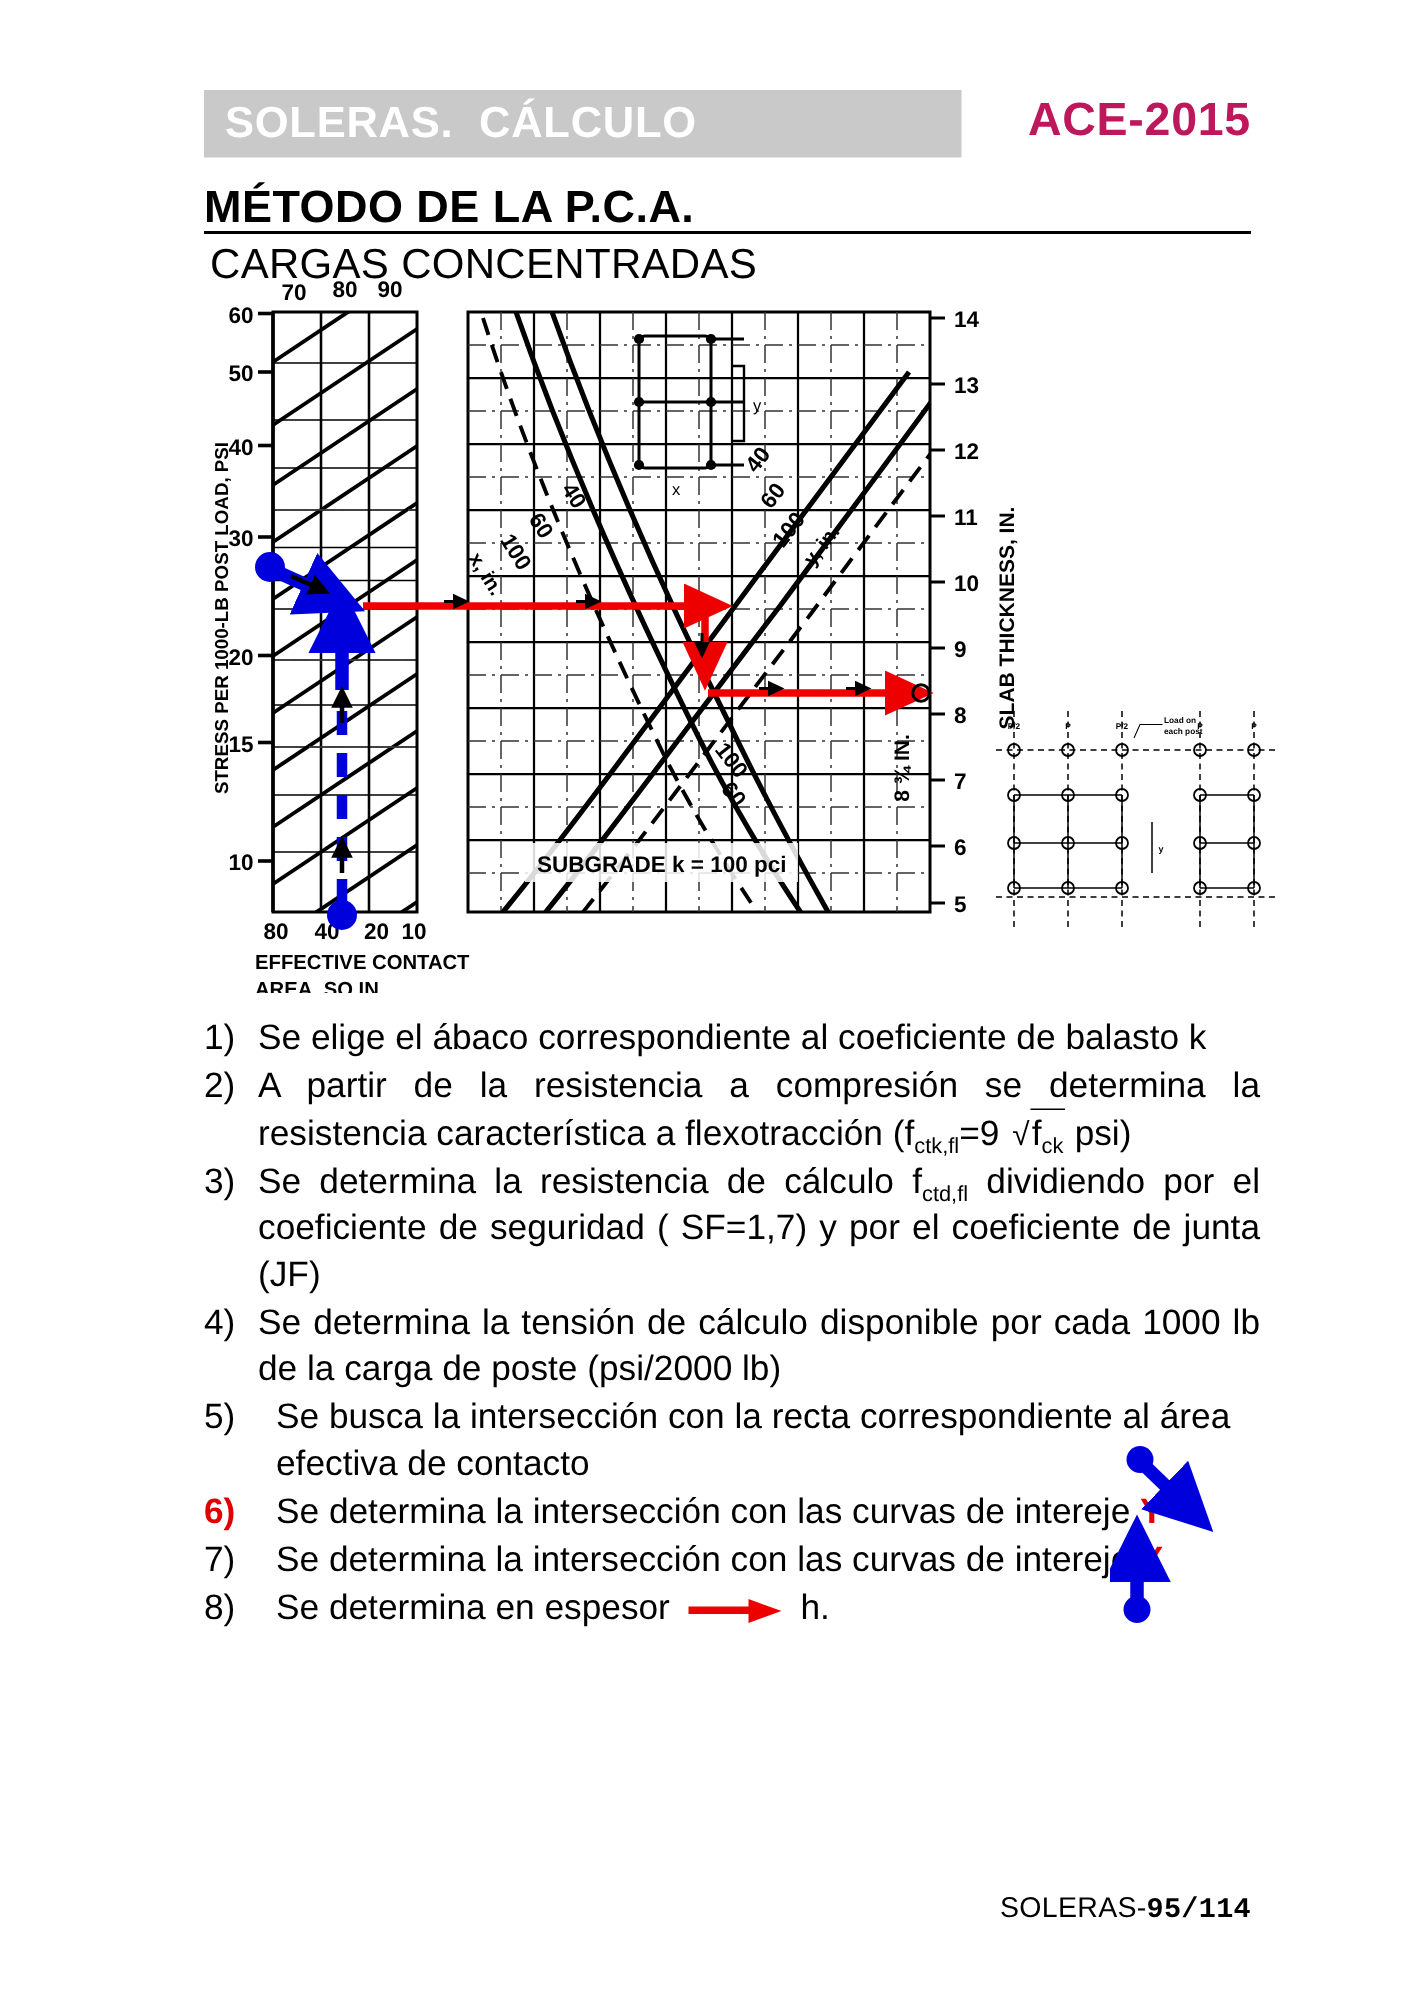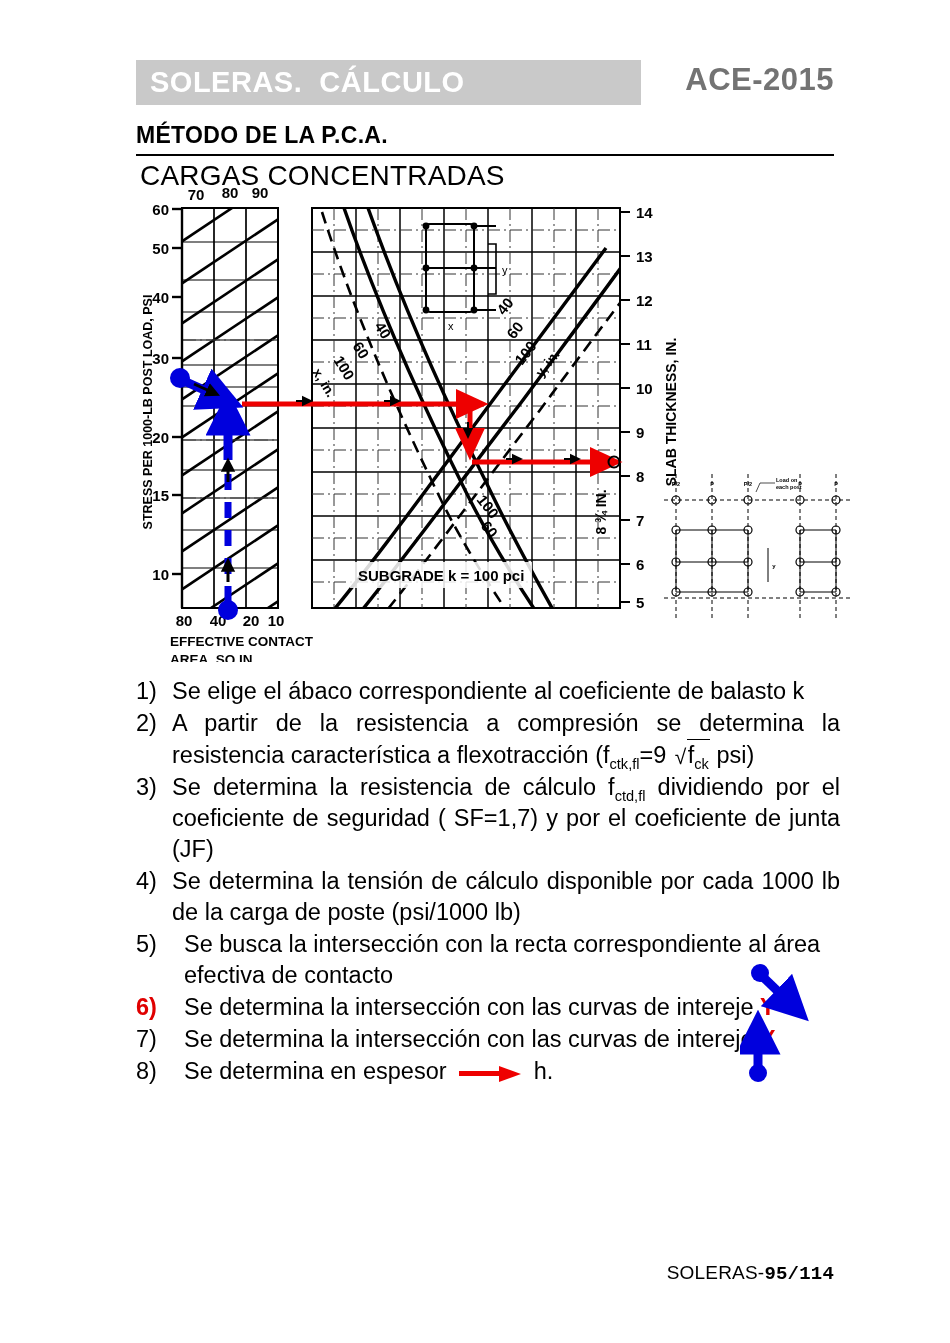--- a/index.html
+++ b/index.html
@@ -2,23 +2,23 @@
 <html><head>
 <meta charset="utf-8">
 <style>
   html,body{margin:0;padding:0;background:#ffffff;}
   body{width:950px;height:1343px;position:relative;font-family:"Liberation Sans",sans-serif;color:#000;overflow:hidden;}
 
   
   #header-bar{position:absolute;left:136px;top:60px;width:698px;height:45px;}
   #header-gray{position:absolute;left:0;top:0;width:505px;height:45px;background:#c9c9c9;}
   #header-title{position:absolute;left:14px;top:6px;font-size:29px;font-weight:bold;color:#ffffff;letter-spacing:.5px;white-space:pre;}
-  #header-code{position:absolute;right:0px;top:2px;font-size:31px;font-weight:bold;color:#737373;letter-spacing:.5px;margin-left:25px;}
-
-  #method-title{position:absolute;left:136px;top:122px;font-size:23px;font-weight:bold;letter-spacing:.3px;}
+  #header-code{position:absolute;right:0px;top:2px;font-size:31px;font-weight:bold;color:#be185d;letter-spacing:.5px;margin-left:25px;}
+
+  #method-title{position:absolute;left:136px;top:122px;font-size:30px;font-weight:bold;letter-spacing:.3px;}
   #rule-1{position:absolute;left:136px;top:154px;width:698px;height:2px;background:#000;}
   #subtitle{position:absolute;left:140px;top:160px;font-size:28px;letter-spacing:.2px;}
 
   
   #chart-wrap{position:absolute;left:136px;top:182px;width:720px;height:480px;}
   #chart-svg{display:block;}
 
   
   #steps{position:absolute;left:128px;top:676px;width:712px;}
   .step{display:flex;align-items:flex-start;margin-bottom:1px;}
@@ -377,21 +377,21 @@
   <div class="step">
     <div class="step-num">2)</div>
     <div class="step-body">A partir de la resistencia a compresión se determina la resistencia característica a flexotracción (f<sub>ctk,fl</sub>=9 <span class="sqrt-wrap"><span class="sqrt-sym">√</span><span class="sqrt-bar">f<sub>ck</sub></span></span> psi)</div>
   </div>
   <div class="step">
     <div class="step-num">3)</div>
     <div class="step-body">Se determina la resistencia de cálculo f<sub>ctd,fl</sub> dividiendo por el coeficiente de seguridad ( SF=1,7) y por el coeficiente de junta (JF)</div>
   </div>
   <div class="step">
     <div class="step-num">4)</div>
-    <div class="step-body">Se determina la tensión  de cálculo disponible por cada 1000 lb de la carga de poste (psi/1000 lb)</div>
+    <div class="step-body">Se determina la tensión  de cálculo disponible por cada 1000 lb de la carga de poste (psi/2000 lb)</div>
   </div>
   <div class="step">
     <div class="step-num">5)</div>
     <div class="step-body nojust">Se busca la intersección con la recta correspondiente al área  efectiva de contacto</div>
   </div>
   <div class="step">
     <div class="step-num red">6)</div>
     <div class="step-body nojust">Se determina la intersección con las curvas de intereje <span class="red">Y</span></div>
   </div>
   <div class="step">

